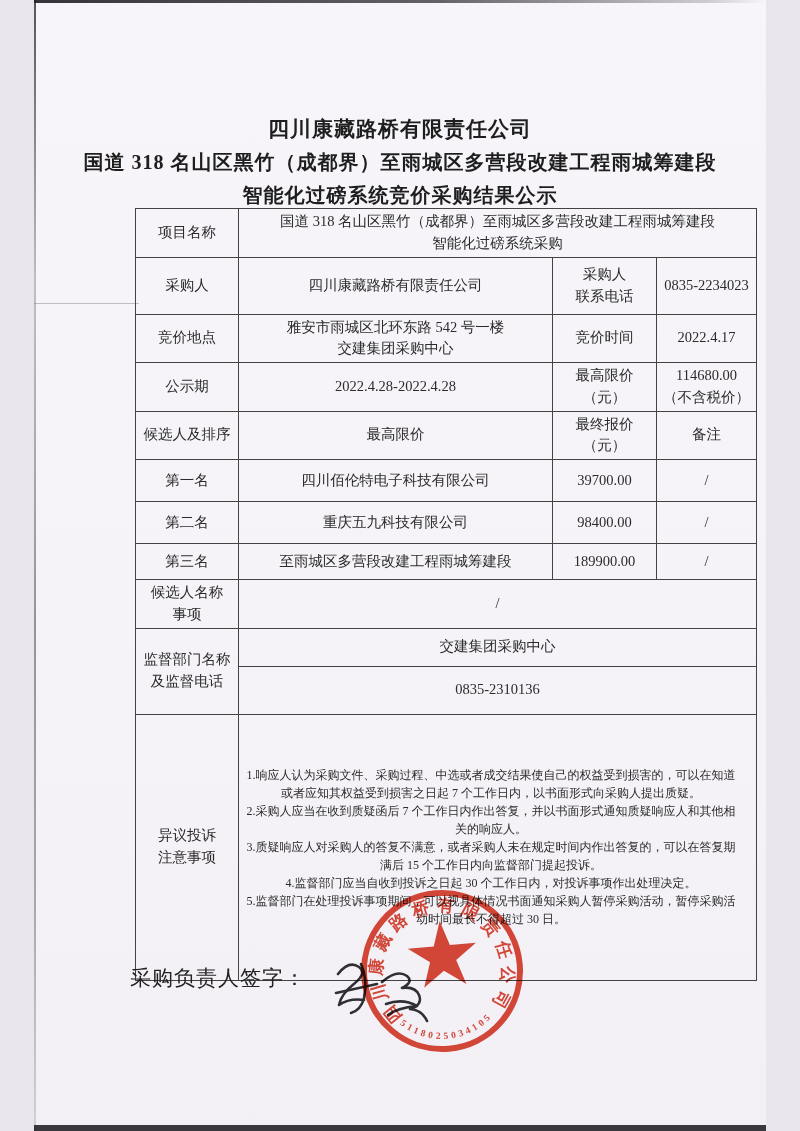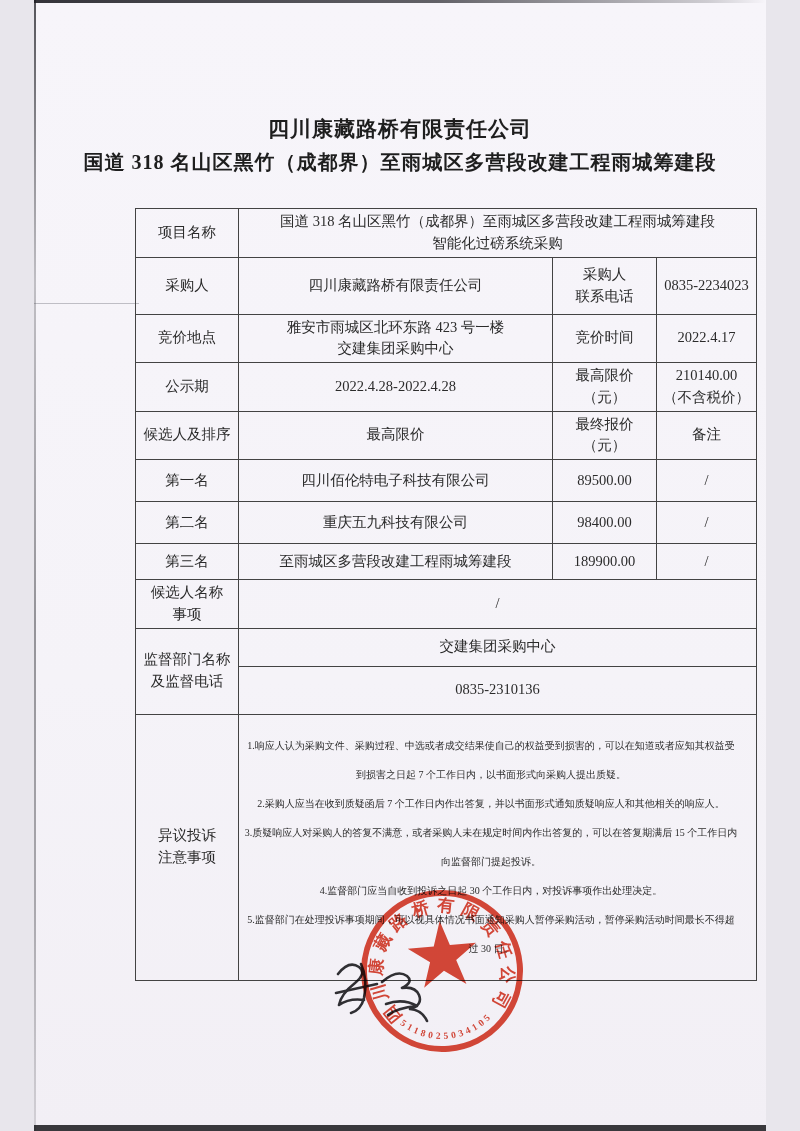--- a/index.html
+++ b/index.html
@@ -32,39 +32,40 @@
     border:1.5px solid #434343;
     text-align:center;vertical-align:middle;
     font-size:14.5px;line-height:1.5;
     padding:2px 4px;color:#2b2b2b;
     overflow:hidden;
   }
   td.lbl{font-size:15px;margin-left:42px;}
   .ml{white-space:pre-line;line-height:1.45;}
   td.slash-left{text-align:left;padding-left:12px;font-size:15px;}
   td.obj{text-align:left;vertical-align:middle;padding:10px 8px 10px 8px;}
-  .obj-item{font-size:10px;line-height:29px;width:496px;}
+  .obj-item{font-size:12px;line-height:18px;width:496px;}
   
   .sign-label{position:absolute;left:96px;top:964px;font-size:21px;color:#222;letter-spacing:1px;}
   .signature{position:absolute;left:296px;top:938px;z-index:6;mix-blend-mode:multiply;}
   .seal{position:absolute;left:323px;top:886px;z-index:5;mix-blend-mode:multiply;opacity:.92;}
 </style>
 </head>
 <body>
 
 <div class="page">
 
   <div class="art-top"></div>
   <div class="art-left"></div>
   <div class="art-bottom"></div>
   <div class="art-crease"></div>
 
   <div class="title">
     <div class="t t1">四川康藏路桥有限责任公司</div>
     <div class="t t2">国道 318 名山区黑竹（成都界）至雨城区多营段改建工程雨城筹建段</div>
+    <div class="t t3">智能化过磅系统竞价采购结果公示</div>
   </div>
 
   <table class="main">
     <colgroup>
       <col style="width:103px">
         <col style="width:314px">
         <col style="width:104px">
         <col style="width:100px">
     </colgroup>
     <tbody>
@@ -75,44 +76,44 @@
     </tr>
     <tr style="height:57px">
       <td class="lbl">采购人</td>
       <td>四川康藏路桥有限责任公司</td>
       <td class="lbl ml">采购人
 联系电话</td>
       <td>0835-2234023</td>
     </tr>
     <tr style="height:45px">
       <td class="lbl">竞价地点</td>
-      <td class="ml">雅安市雨城区北环东路 423 号一楼
+      <td class="ml">雅安市雨城区北环东路 542 号一楼
 交建集团采购中心</td>
       <td class="lbl">竞价时间</td>
       <td>2022.4.17</td>
     </tr>
     <tr style="height:40px">
       <td class="lbl">公示期</td>
       <td>2022.4.28-2022.4.28</td>
       <td class="lbl ml">最高限价
 （元）</td>
-      <td class="ml">210140.00
+      <td class="ml">114680.00
 （不含税价）</td>
     </tr>
     <tr style="height:45px">
       <td class="lbl">候选人及排序</td>
       <td class="lbl">最高限价</td>
       <td class="lbl ml">最终报价
 （元）</td>
       <td class="lbl">备注</td>
     </tr>
     <tr style="height:42px">
       <td>第一名</td>
       <td>四川佰伦特电子科技有限公司</td>
-      <td>89500.00</td>
+      <td>39700.00</td>
       <td>/</td>
     </tr>
     <tr style="height:42px">
       <td>第二名</td>
       <td>重庆五九科技有限公司</td>
       <td>98400.00</td>
       <td>/</td>
     </tr>
     <tr style="height:36px">
       <td>第三名</td>
@@ -140,20 +141,21 @@
         <div class="obj-item">1.响应人认为采购文件、采购过程、中选或者成交结果使自己的权益受到损害的，可以在知道或者应知其权益受到损害之日起 7 个工作日内，以书面形式向采购人提出质疑。</div>
         <div class="obj-item">2.采购人应当在收到质疑函后 7 个工作日内作出答复，并以书面形式通知质疑响应人和其他相关的响应人。</div>
         <div class="obj-item">3.质疑响应人对采购人的答复不满意，或者采购人未在规定时间内作出答复的，可以在答复期满后 15 个工作日内向监督部门提起投诉。</div>
         <div class="obj-item">4.监督部门应当自收到投诉之日起 30 个工作日内，对投诉事项作出处理决定。</div>
         <div class="obj-item">5.监督部门在处理投诉事项期间，可以视具体情况书面通知采购人暂停采购活动，暂停采购活动时间最长不得超过 30 日。</div>
       </td>
     </tr>
   </tbody>
     </table>
 
+  <div class="sign-label">采购负责人签字：</div>
 
   <svg class="signature" width="150" height="85" viewBox="0 0 150 85">
     <g fill="none" stroke="#16161a" stroke-width="2.6" stroke-linecap="round" stroke-linejoin="round" opacity="0.88">
       <path d="M8 36 q 11 -14 21 -7 q 8 6 -4 16 q -14 11 -16 22 q 10 -7 25 -5"></path>
       <path d="M31 26 q 7 15 3 34 q -3 12 -13 15"></path>
       <path d="M6 55 L 47 46"></path>
       <path d="M52 44 q 15 -13 25 -6 q 7 6 -5 12 q 13 -2 17 7 q 4 10 -9 14 q 12 1 17 12"></path>
       <path d="M56 66 q 17 -6 31 2 q -20 2 -29 9"></path>
     </g>
   </svg>

